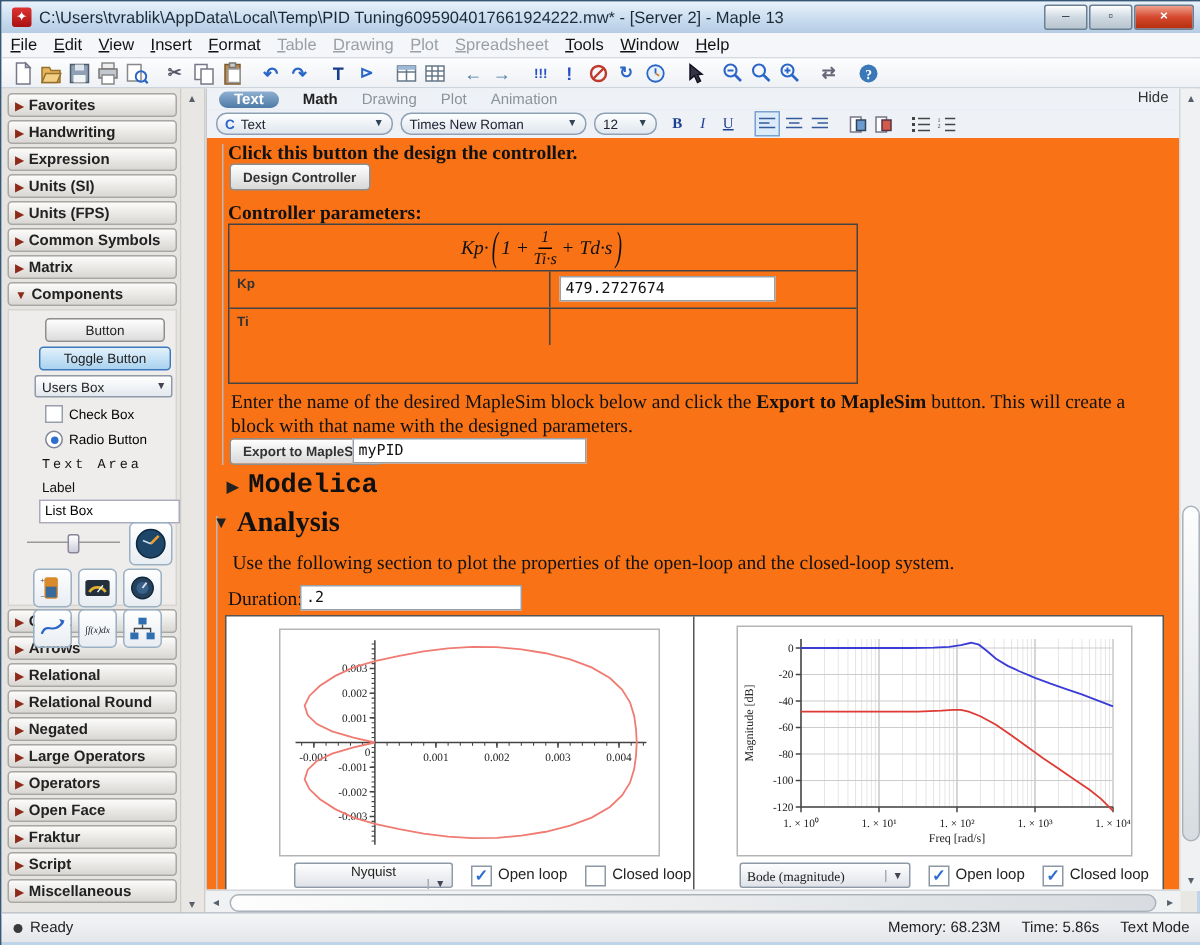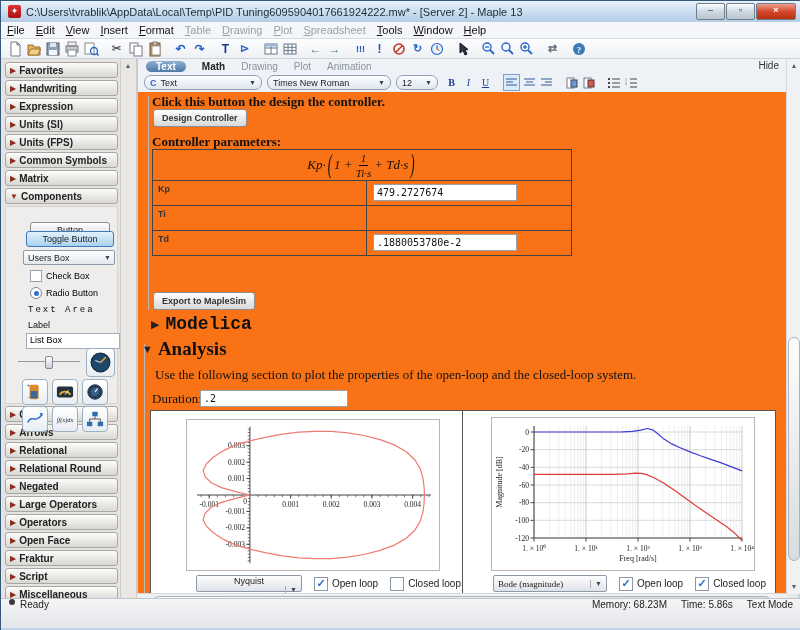--- a/index.html
+++ b/index.html
@@ -92,22 +92,22 @@
   .frac .den{line-height:14px;}
   .paren{display:inline-block;transform:scaleY(2.1);font-weight:normal;margin:0 2px;}
   
   .vscroll{position:absolute;right:0;top:58px;width:14px;bottom:37px;background:#f0f1f3;border-left:1px solid #d5d8db;}
   .hscroll{position:absolute;left:136px;right:14px;bottom:21px;height:16px;background:#f0f1f3;border-top:1px solid #d5d8db;}
   .sarrow{position:absolute;color:#55606a;font-size:8px;text-align:center;width:14px;height:14px;line-height:14px;}
   .thumb{position:absolute;background:linear-gradient(90deg,#fdfdfd,#d8dce0);border:1px solid #aab2ba;border-radius:6px;}
   .sthumb{background:linear-gradient(#fdfdfd,#d8dce0);}
   .sbscroll{position:absolute;left:120px;top:58px;width:15px;bottom:21px;background:#e9e7e4;border-right:1px solid #cfccc8;}
   
-  .statusbar{position:absolute;left:0;bottom:3px;width:100%;height:30px;background:linear-gradient(#f4f5f7,#e4e6ea);
-    border-top:1px solid #c0c6cc;display:flex;align-items:flex-start;font-size:10px;color:#222;box-sizing:border-box;padding:0 8px;}
+  .statusbar{position:absolute;left:0;bottom:3px;width:100%;height:20px;background:linear-gradient(#f4f5f7,#e4e6ea);
+    border-top:1px solid #c0c6cc;display:flex;align-items:center;font-size:10px;color:#222;box-sizing:border-box;padding:0 8px;}
   .sdot{width:6px;height:6px;border-radius:50%;background:#3a3a3a;margin-right:5px;}
   .sright{margin-left:auto;display:flex;gap:14px;}
   svg text{font-family:"Liberation Serif",serif;}
 </style>
 </head>
 <body>
 
 <div id="win">
 
   <div class="titlebar">
@@ -317,21 +317,21 @@
         <div class="hdr">
           <span class="arr">▶</span>
           <span class="lbl">Matrix</span>
         </div>
       </div>
     <div class="hdr">
       <span class="arr">▼</span>
       <span class="lbl">Components</span>
     </div>
     <div class="cpanel">
-      <div class="abtn" style="position:absolute;left:24px;top:5px;width:78px;height:14px;line-height:14px;margin-top:10px;">Button</div>
+      <div class="abtn" style="position:absolute;left:24px;top:5px;width:78px;height:14px;line-height:14px;">Button</div>
       <div class="abtn togglebtn" style="position:absolute;left:20px;top:24px;width:86px;height:14px;line-height:14px;">Toggle Button</div>
       <div class="scombo" style="position:absolute;left:17px;top:43px;width:86px;height:13px;">
         <span>Users Box</span>
           <span class="dar">▼</span>
       </div>
       <div style="position:absolute;left:24px;top:63px;display:flex;align-items:center;gap:4px;">
         <span class="chk"></span>
         <span style="font-size:9px;">Check Box</span>
       </div>
       <div style="position:absolute;left:24px;top:80px;display:flex;align-items:center;gap:4px;">
@@ -571,28 +571,27 @@
         </div>
         <div class="prow" style="height:24px;">
           <div class="vline" style="left:213px;"></div>
           <span class="pname">Kp</span>
           <input class="dinput" style="left: 220px; top: 3px; width: 136px;" value="479.2727674">
         </div>
         <div class="prow" style="height:24px;">
           <div class="vline" style="left:213px;"></div>
           <span class="pname">Ti</span>
         </div>
-        <div class="prow" style="height:24px;">
-          <div class="vline" style="left:213px;"></div>
-          <span class="pname">Td</span>
-          <input class="dinput" style="left: 220px; top: 3px; width: 136px;" value=".1880053780e-2">
-        </div>
-      </div>
-
+      </div>
+
+      <div style="position:absolute;left:16px;top:168px;width:625px;font-size:13px;color:#111;line-height:1.25;">
+        <span>Enter the name of the desired MapleSim block below and click the </span><b>Export to MapleSim</b><span> button.  This will create a block with that name with the designed parameters.</span>
+      </div>
       <div class="dbtn" style="left:15px;top:200px;">Export to MapleSim</div>
+      <input class="dinput" style="left: 97px; top: 200px; width: 148px;" value="myPID">
 
       <div style="position:absolute;left:13px;top:222px;display:flex;align-items:center;">
         <span style="font-size:11px;color:#222;margin-right:6px;">▶</span>
         <span style="font-size:18px;font-weight:bold;color:#111;font-family:Liberation Mono, monospace;">Modelica</span>
       </div>
 
       <div style="position:absolute;left:4px;top:246px;display:flex;align-items:center;">
         <span style="font-size:11px;color:#222;margin-right:5px;">▼</span>
         <span style="font-size:19px;font-weight:bold;color:#111;">Analysis</span>
       </div>

